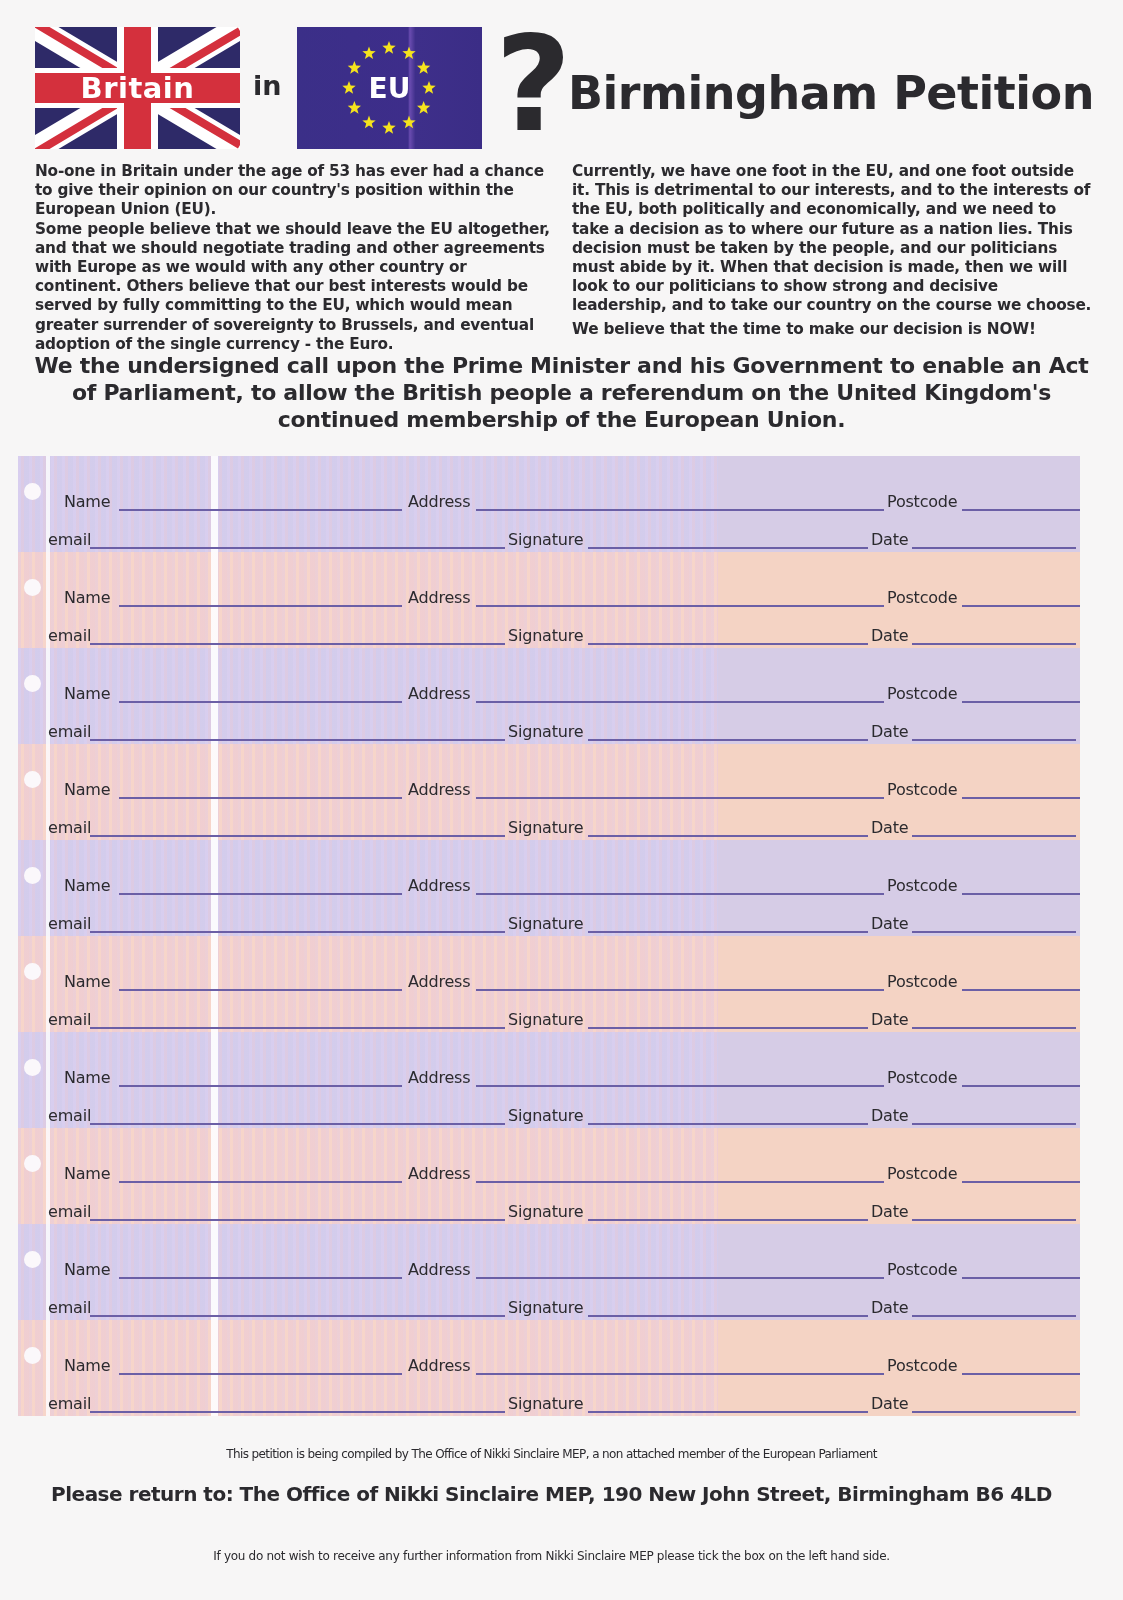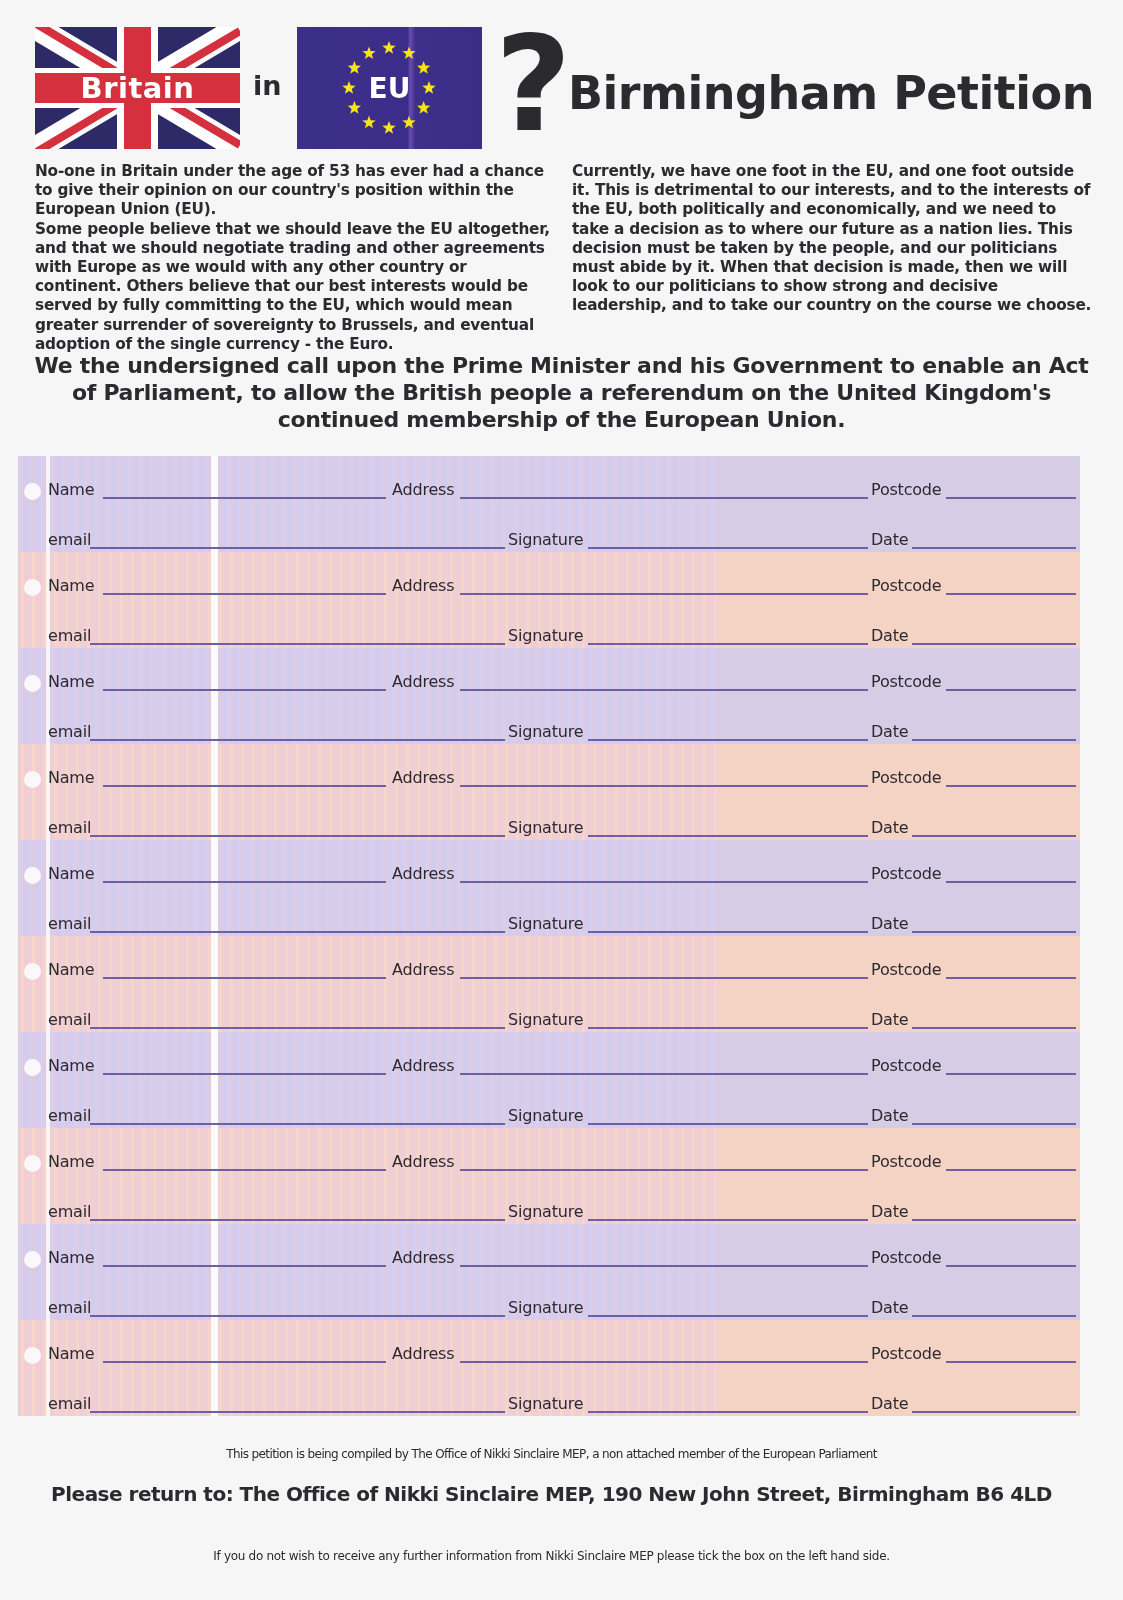--- a/index.html
+++ b/index.html
@@ -76,21 +76,21 @@
       linear-gradient(90deg, transparent 0, transparent 193px, rgba(255,255,255,.9) 193px, rgba(255,255,255,.9) 200px, transparent 200px),
       repeating-linear-gradient(90deg, rgba(225,200,245,.35) 0 3px, rgba(255,220,220,.25) 3px 6px, rgba(230,195,240,.3) 6px 11px);
   }
   .tick-circle {
     position: absolute; left: 6px; top: 27px; width: 17px; height: 17px; border-radius: 50%;
     background: #fbf8fb; border: none; padding: 0; cursor: pointer;
   }
   .field-row {
     position: absolute; left: 0; right: 0; height: 22px; display: block;
   }
-  .field-row.r1 { top: 24px; }
+  .field-row.r1 { top: 36px; margin-left: 16px; }
   .field-row.r2 { top: 74px; }
   .lbl {
     position: absolute; font-size: 16px; line-height: 20px; color: #2b2a2e; letter-spacing: -0.2px; white-space: nowrap;
   }
   .line {
     position: absolute; height: 0; border-bottom: 2px solid #6b5fa6; top: 17px;
   }
   .line input {
     position: absolute; left: 0; right: 0; bottom: 0; height: 20px; width: 100%;
     border: none; background: transparent; outline: none; padding: 0; font-size: 14px;
@@ -146,20 +146,21 @@
 
 <div class="question-mark">?</div>
 <div class="page-title">Birmingham Petition</div>
 
 <div class="intro-left">
   <p>No-one in Britain under the age of 53 has ever had a chance to give their opinion on our country's position within the European Union (EU).</p>
   <p>Some people believe that we should leave the EU altogether, and that we should negotiate trading and other agreements with Europe as we would with any other country or continent. Others believe that our best interests would be served by fully committing to the EU, which would mean greater surrender of sovereignty to Brussels, and eventual adoption of the single currency - the Euro.</p>
 </div>
 <div class="intro-right">
   <p>Currently, we have one foot in the EU, and one foot outside it. This is detrimental to our interests, and to the interests of the EU, both politically and economically, and we need to take a decision as to where our future as a nation lies. This decision must be taken by the people, and our politicians must abide by it. When that decision is made, then we will look to our politicians to show strong and decisive leadership, and to take our country on the course we choose.</p>
+  <p class="emph">We believe that the time to make our decision is NOW!</p>
 </div>
 
 <div class="call-to-action">We the undersigned call upon the Prime Minister and his Government to enable an Act of Parliament, to allow the British people a referendum on the United Kingdom's continued membership of the European Union.</div>
 
 <div class="form" id="form">
     <div class="entry lav" style="background: rgb(214, 204, 230);">
     <div class="stripes"></div>
     <button class="tick-circle"></button>
     <div class="field-row r1">
       <span class="lbl" style="left:30px">Name</span>

